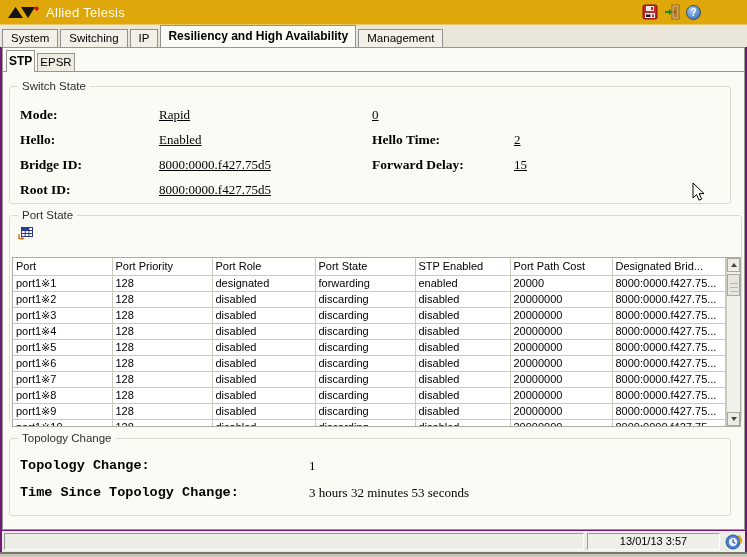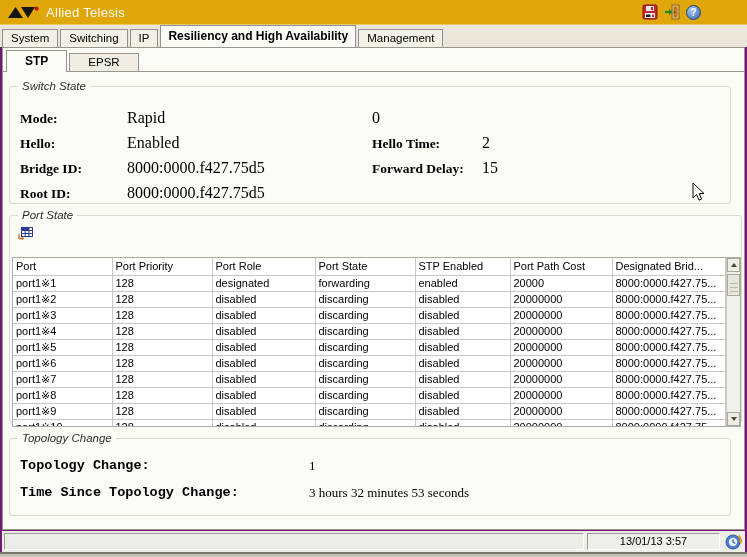--- a/index.html
+++ b/index.html
@@ -44,47 +44,47 @@
     position:absolute; top:47px; left:2px; right:2px; height:483px;
     background:#FBFBF6; border:1px solid #97978F;
   }
   .subtabs {
     position:absolute; top:0; left:0; right:0; height:24px;
     display:flex; align-items:flex-end; padding-left:3px;
     border-bottom:1px solid #97978F;
   }
   .subtab {
     border:1px solid #97978F; border-bottom:none; background:#EFEDE2;
-    font-size:11.5px; padding:0 18px; height:18px; line-height:17px; margin-right:2px; cursor:pointer;
+    font-size:11.5px; padding:0 2px; height:18px; line-height:17px; margin-right:2px; cursor:pointer;
   }
   .subtab.active {
     background:#FBFBF6; font-weight:bold; font-size:12px; height:22px; line-height:20px;
     margin-bottom:-1px; z-index:2; position:relative;
   }
   .page { position:absolute; top:24px; left:0; right:0; bottom:0; }
   
   fieldset.gb {
     position:absolute; border:1px solid #DBDBD0; border-radius:3px; background:transparent;
   }
   fieldset.gb legend {
-    font-size:11.5px; color:#2E2E2E; padding:0 4px; margin-left:8px;font-style:italic;
+    font-size:11.5px; color:#2E2E2E; padding:0 4px; margin-left:8px;
   }
   #gb-switch { left:6px; width:722px; top:8px;  height:124px; }
   #gb-port   { left:6px; width:733px; top:137px; height:214px; }
   #gb-topo   { left:6px; width:722px; top:360px; height:84px; }
   
   .cols { display:flex; padding:10px 0 0 10px; }
   .col  { display:flex; flex-direction:column; }
   .col.left  { width:352px; }
-  .field { display:flex; height:25px; align-items:flex-end; }
+  .field { display:flex; height:25px; align-items:center;gap:32px; }
   .field .lbl {
     font-family:"Liberation Serif","DejaVu Serif",serif; font-weight:bold; font-size:13.5px; width:107px;
   }
   .col.right .field .lbl { width:110px; }
-  .field .val { font-family:"Liberation Serif","DejaVu Serif",serif; font-size:16px; }
+  .field .val { font-family:"Liberation Serif","DejaVu Serif",serif; font-size:13px;text-decoration:underline; }
   
   .grid-btn { position:absolute; left:7px; top:5px; width:18px; height:18px; cursor:pointer; }
   .table-viewport {
     position:absolute; left:2px; top:36px; width:729px; height:170px;
     display:flex; overflow:hidden; background:#fff; border:1px solid #ACACA4;
   }
   table.ports { table-layout:fixed; border-collapse:collapse; width:713px; background:#fff; }
   table.ports th, table.ports td {
     font-size:11px; font-weight:normal; text-align:left; padding:0 0 0 3px;
     border-right:1px solid #C9C9C2; border-bottom:1px solid #C9C9C2;

